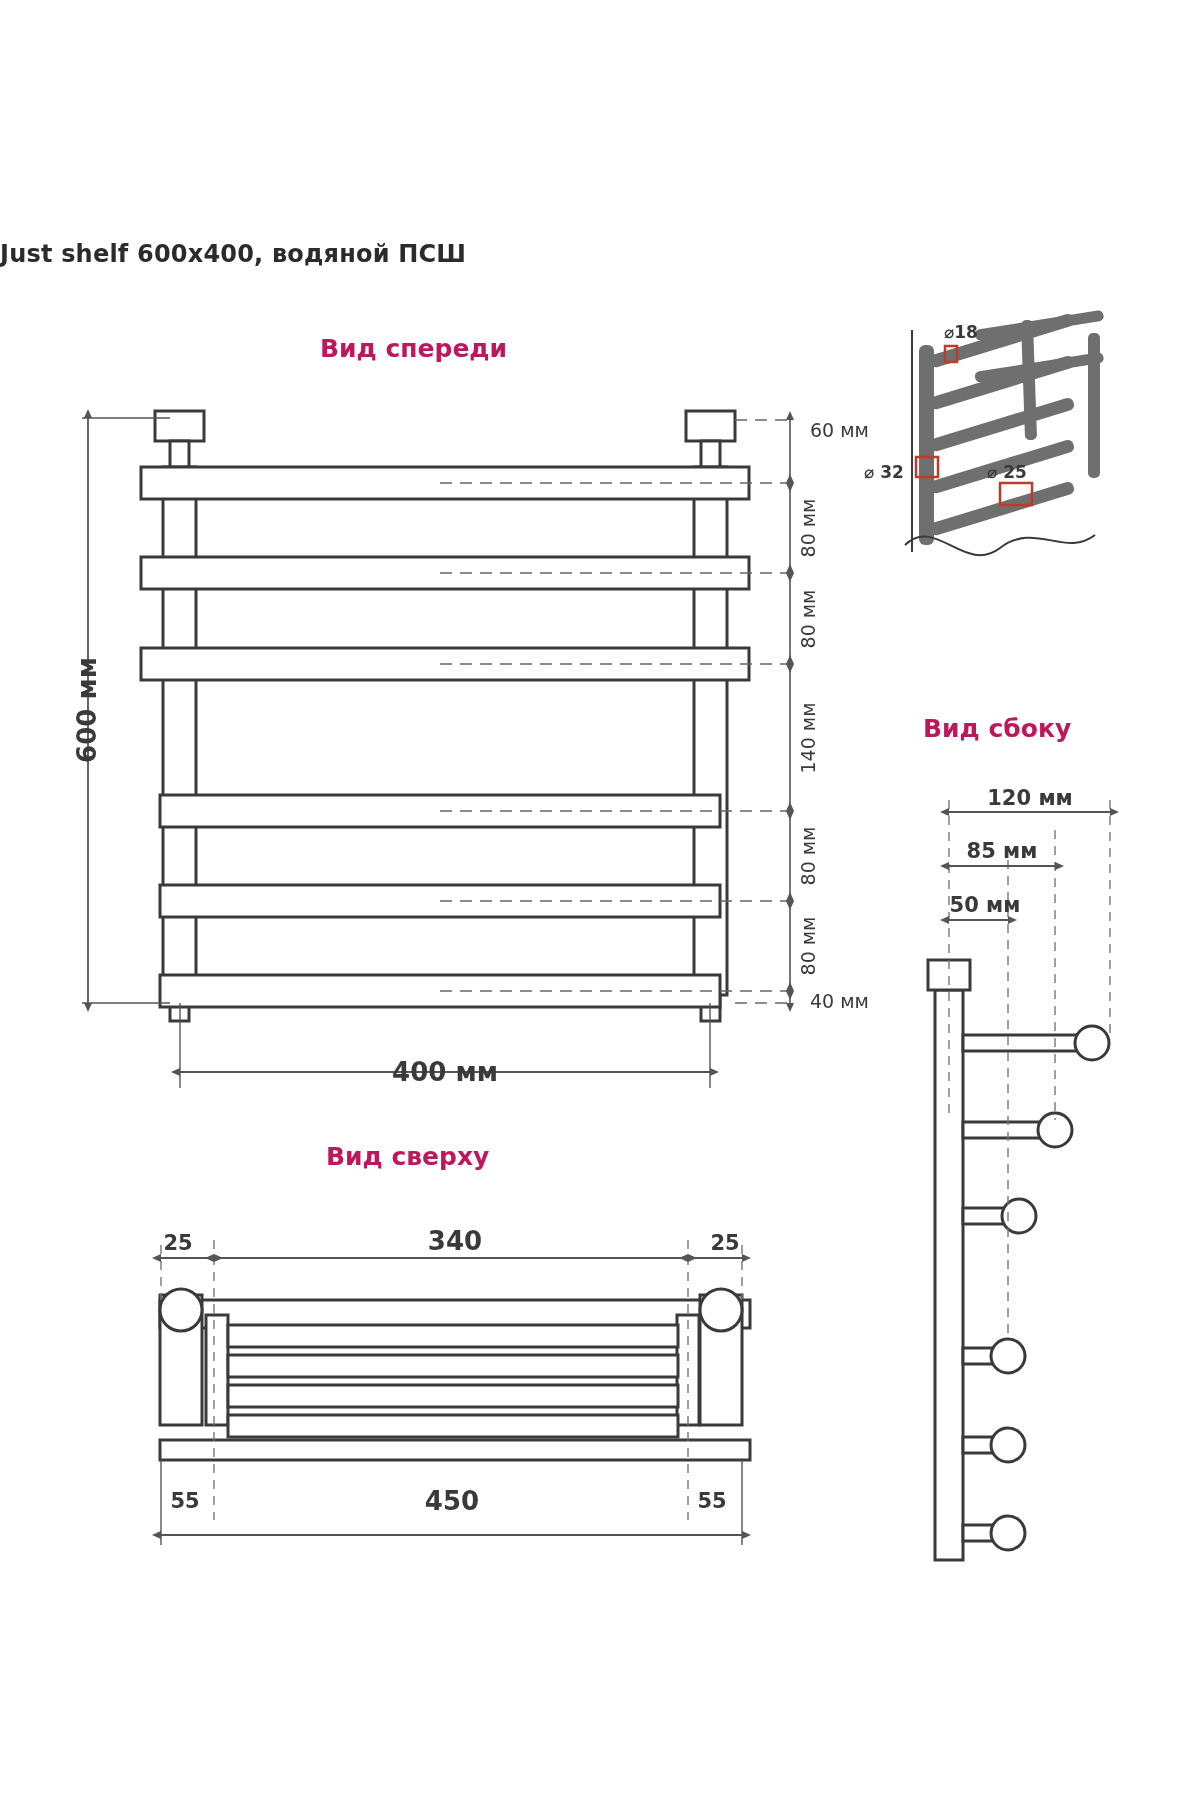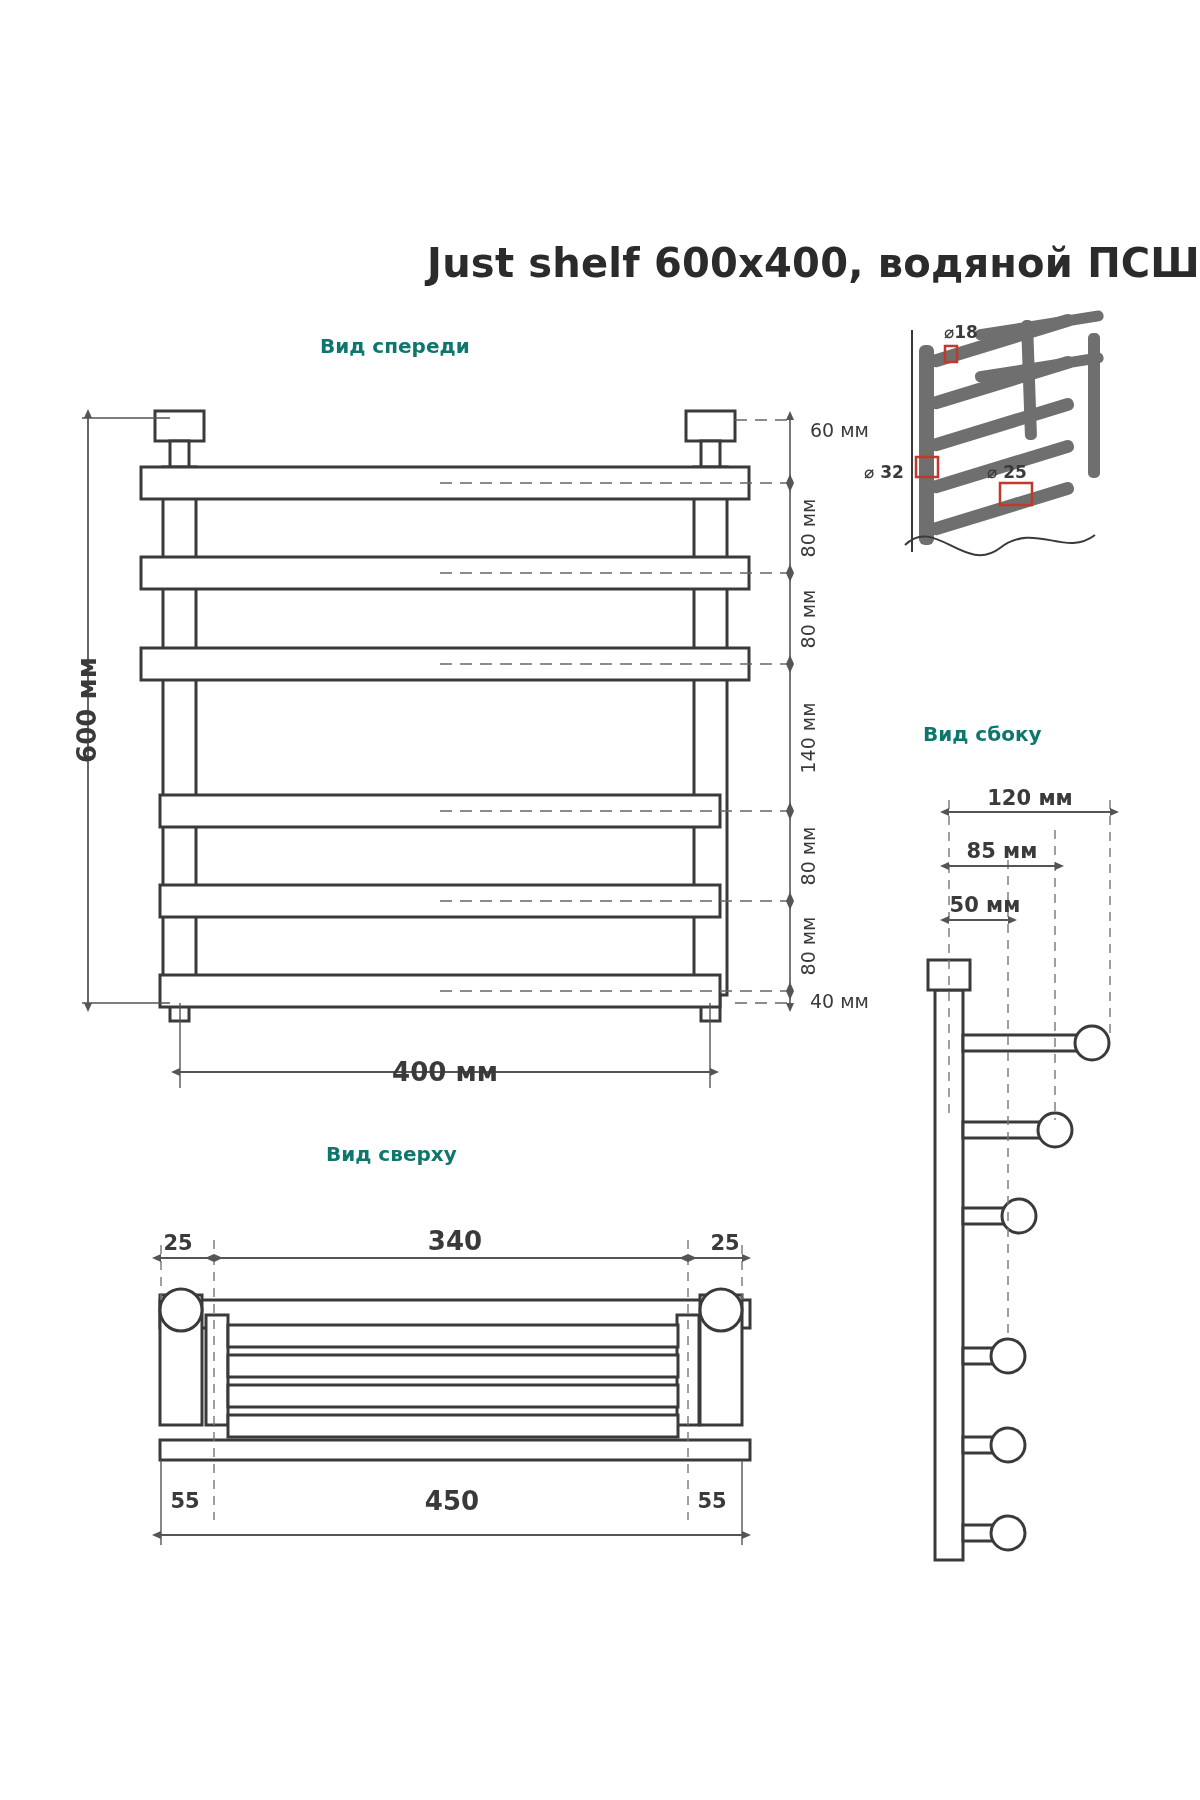--- a/index.html
+++ b/index.html
@@ -19,34 +19,34 @@
     position: absolute;
     left: 0; top: 0;
     width: 1200px;
     height: 1800px;
   }
   .title {
     position: absolute;
     left: 0;
     top: 240px;
     width: 1200px;
-    text-align: right;
-    font-size: 40px;
+    text-align: left;
+    font-size: 24px;
     font-weight: bold;
     color: #2b2b2b;
     letter-spacing: 0.2px;
   }
   .view-label {
     position: absolute;
-    font-size: 20px;
-    font-weight: bold;
-    color: #0f766e;
+    font-size: 25px;
+    font-weight: bold;
+    color: #be185d;
   }
   #label-front { left: 320px; top: 334px; }
-  #label-side  { left: 923px; top: 714px; margin-top: 8px; }
+  #label-side  { left: 923px; top: 714px; }
   #label-top   { left: 326px; top: 1142px; }
 
   svg.canvas {
     position: absolute;
     left: 0; top: 0;
     width: 1200px;
     height: 1800px;
   }
   .dimtext {
     font-family: "DejaVu Sans", sans-serif;

